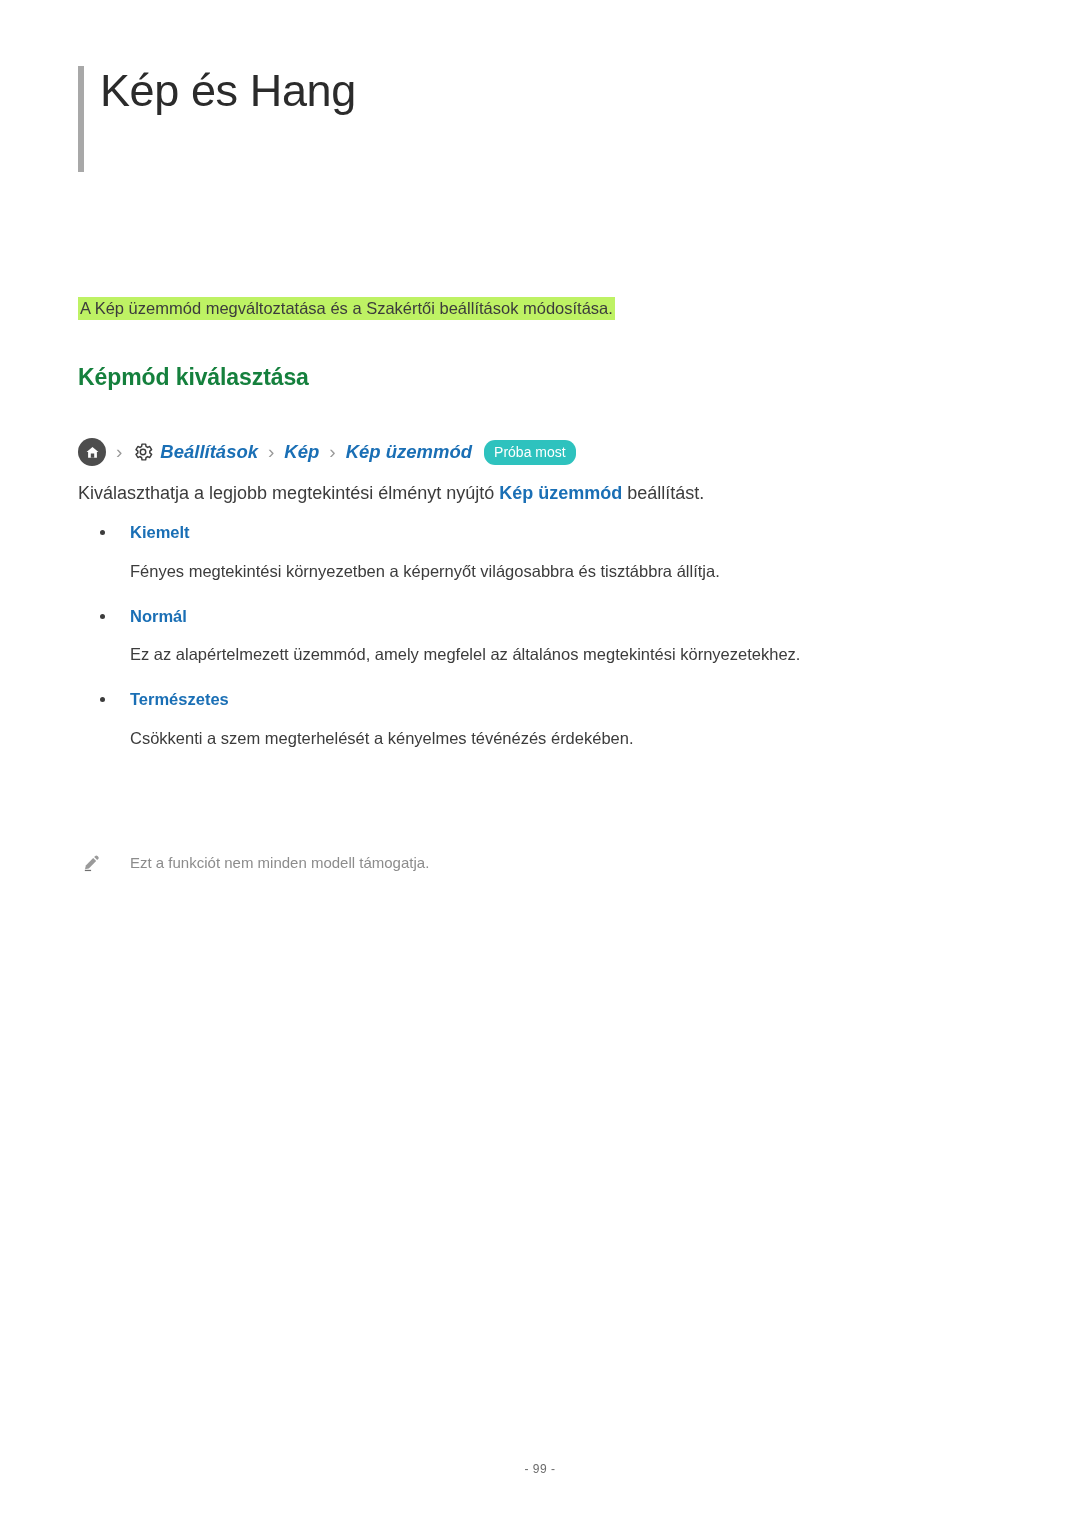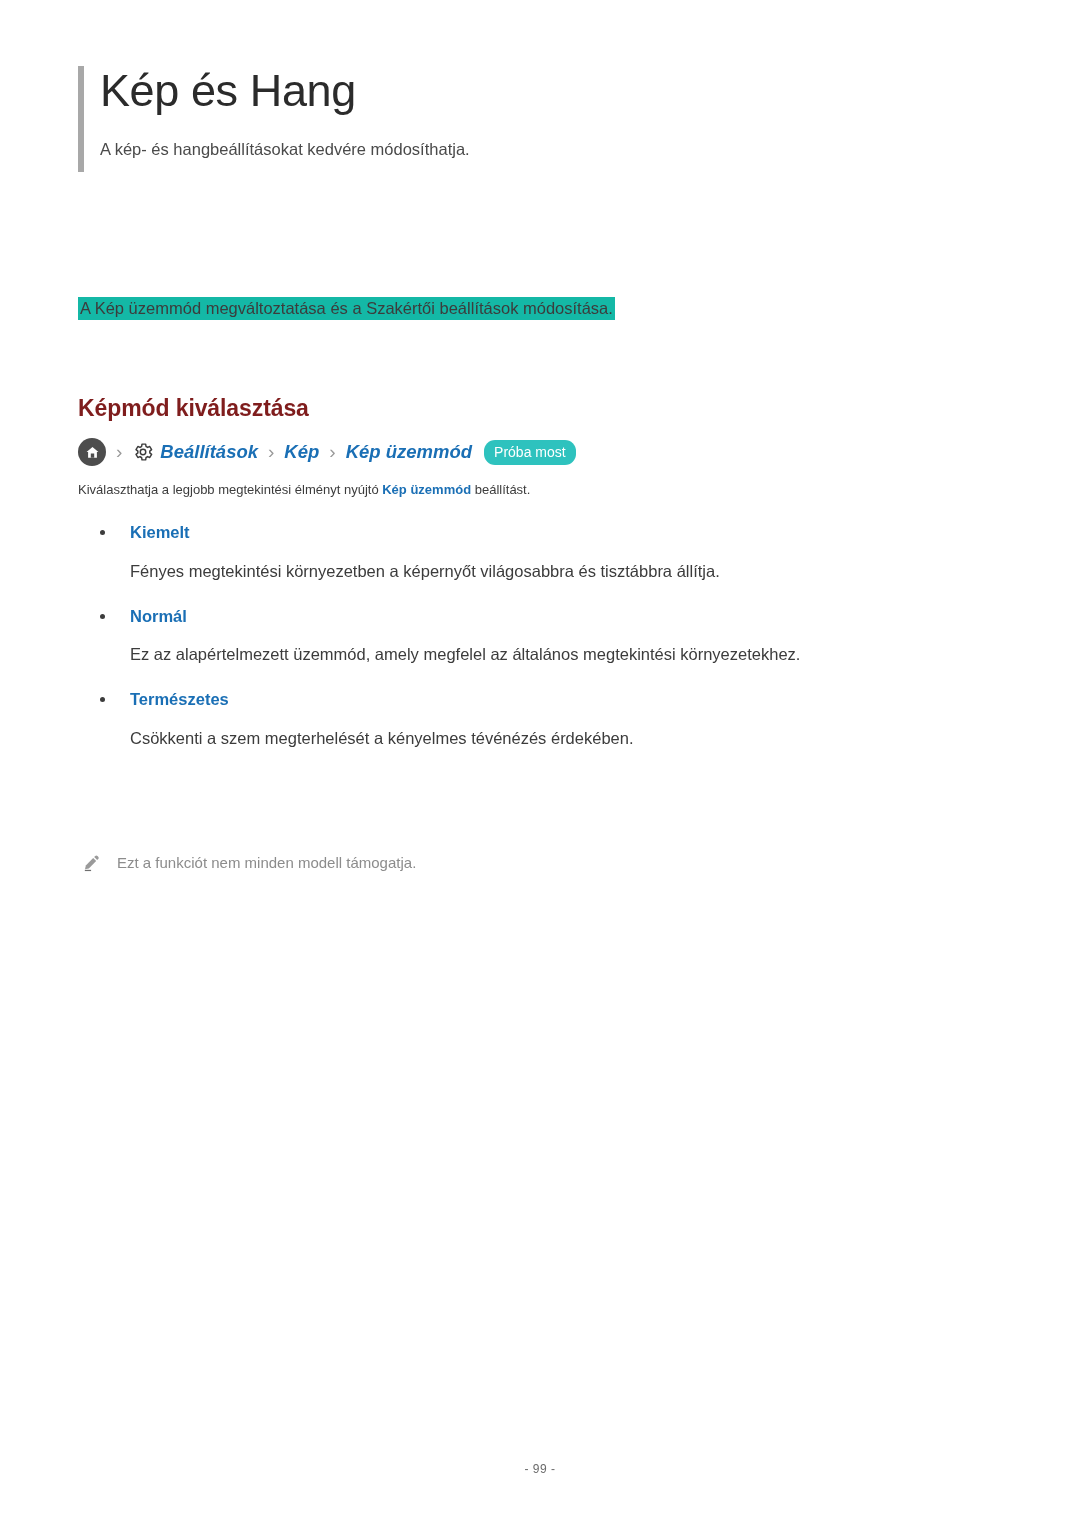--- a/index.html
+++ b/index.html
@@ -69,33 +69,33 @@
   }
   .section-summary {
     position: absolute;
     left: 78px;
     top: 296px;
     font-size: 16.5px;
     color: #3c3c3c;
     line-height: 1.5;
   }
   .section-summary .hl {
-    background: #14b8a6;
+    background: #bef264;
     padding: 2px 2px 3px 2px;
     margin-top: 28px;
   }
 
   
   .sub-heading {
     position: absolute;
     left: 78px;
-    top: 395px;
+    top: 364px;
     font-size: 23px;
     font-weight: 700;
-    color: #7f1d1d;
+    color: #15803d;
     margin: 0;
     letter-spacing: -0.1px;
   }
 
   
   .breadcrumb {
     position: absolute;
     left: 78px;
     top: 438px;
     display: flex;
@@ -145,21 +145,21 @@
     border-radius: 11px;
     margin-left: 4px;
     white-space: nowrap;
   }
 
   
   .lead-paragraph {
     position: absolute;
     left: 78px;
     top: 480px;
-    font-size: 13px;
+    font-size: 18px;
     color: #3c3c3c;
     line-height: 1.5;
   }
   .inline-link {
     color: #1a6fb5;
     font-weight: 700;
   }
 
   
   .mode-list {
@@ -196,21 +196,21 @@
     margin-top: 14px;
   }
 
   
   .note-row {
     position: absolute;
     left: 82px;
     top: 852px;
     display: flex;
     align-items: flex-start;
-    gap: 15px;
+    gap: 28px;
   }
   .pencil-icon {
     width: 20px;
     height: 20px;
     flex: 0 0 auto;
     margin-top: 1px;
   }
   .pencil-icon svg { display: block; }
   .note-text {
     font-size: 15px;
@@ -231,21 +231,20 @@
   }
 </style>
 </head>
 <body>
 
 <div class="page">
 
   <div class="title-block">
     <div class="title-bar"></div>
     <h1 class="page-title">Kép és Hang</h1>
-    <div class="page-subtitle">A kép- és hangbeállításokat kedvére módosíthatja.</div>
   </div>
 
 
   <div class="section-summary">
     <span class="hl">A Kép üzemmód megváltoztatása és a Szakértői beállítások módosítása.</span>
   </div>
 
   <h3 class="sub-heading">Képmód kiválasztása</h3>
 
   <div class="breadcrumb">

